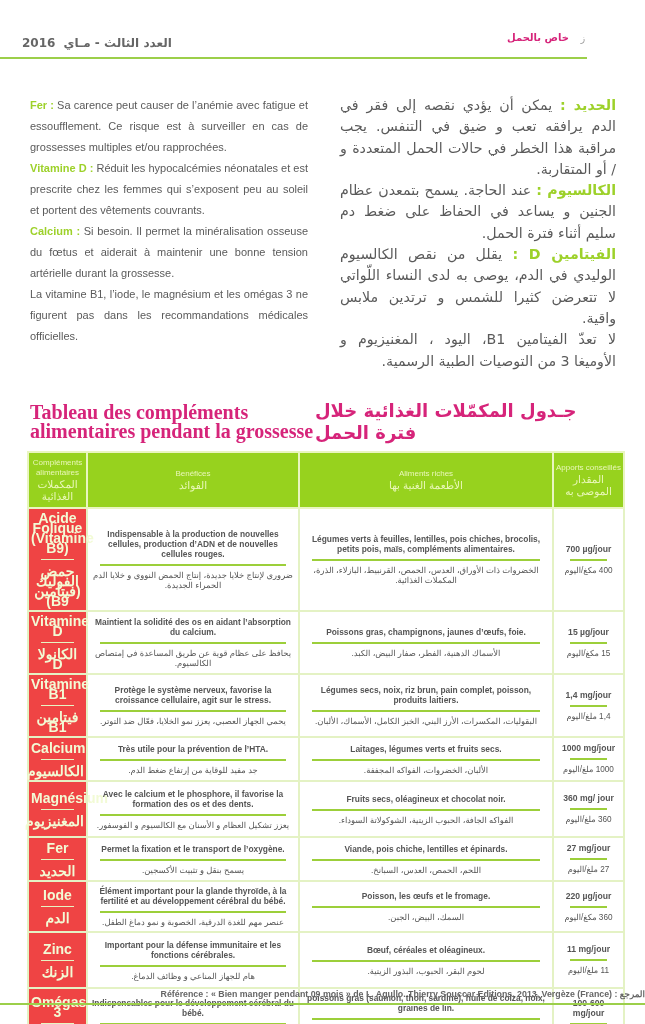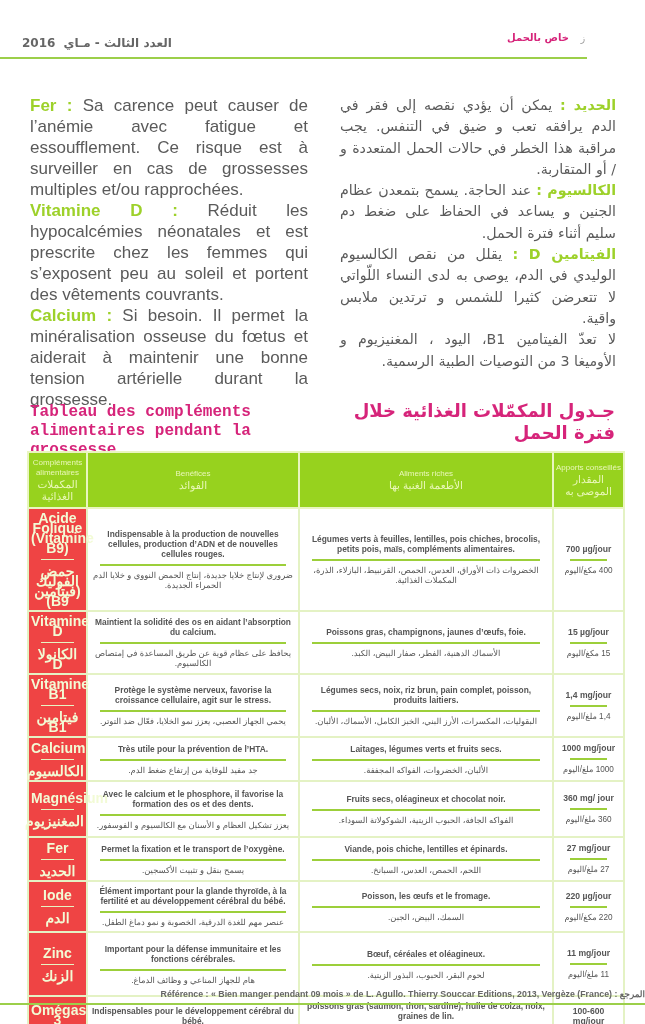--- a/index.html
+++ b/index.html
@@ -9,28 +9,28 @@
   .header { position: absolute; left: 0; top: 0; width: 587px; height: 60px; }
   .header .issue { position: absolute; left: 22px; top: 36px; font-size: 12px; font-weight: bold; color: #666; direction: rtl; unicode-bidi: plaintext; }
   .header .issue .year { margin-right: 4px; }
   .header .magazine { position: absolute; right: 18px; top: 32px; direction: rtl; display: flex; align-items: baseline; gap: 4px; }
   .header .magazine .m-title { font-size: 16px; font-weight: bold; color: #8cc63f; }
   .header .magazine .m-sub { font-size: 10px; font-weight: bold; color: #d6247a; }
   .header .rule { position: absolute; left: 0; right: 0; top: 57px; height: 2px; background: #9ccf4a; }
   .header .page-mark { position: absolute; right: 2px; top: 34px; font-size: 9px; color: #999; }
 
   .col { position: absolute; top: 95px; }
-  .col-fr { left: 30px; width: 278px; font-family: "Liberation Sans", sans-serif; font-size: 17px; line-height: 21px; text-align: justify; color: #5a5a5a; }
+  .col-fr { left: 30px; width: 278px; font-family: "Liberation Sans", sans-serif; font-size: 11px; line-height: 21px; text-align: justify; color: #5a5a5a; }
   .col-fr p { margin-bottom: 0; }
   .col-fr .term { color: #9dd12a; font-weight: bold; }
   .col-ar { left: 340px; width: 276px; direction: rtl; text-align: justify; font-size: 14.2px; line-height: 21.3px; color: #5a5a5a; }
   .col-ar .term { color: #9dd12a; font-weight: bold; }
 
-  .tbl-title-fr { position: absolute; left: 30px; top: 403px; width: 300px; font-family: Liberation Mono, monospace; font-weight: bold; font-size: 16px; line-height: 19px; color: #d6247a; }
-  .tbl-title-ar { position: absolute; right: 30px; top: 400px; width: 300px; direction: rtl; font-weight: bold; font-size: 18px; line-height: 22px; color: #d6247a; text-align: right; }
+  .tbl-title-fr { position: absolute; left: 30px; top: 403px; width: 300px; font-family: Liberation Serif, serif; font-weight: bold; font-size: 20px; line-height: 19px; color: #d6247a; }
+  .tbl-title-ar { position: absolute; right: 30px; top: 400px; width: 300px; direction: rtl; font-weight: bold; font-size: 18px; line-height: 22px; color: #d6247a; text-align: left; }
 
   table.supp { position: absolute; left: 27px; top: 451px; width: 596px; border-collapse: collapse; table-layout: fixed; font-family: "Liberation Sans", sans-serif; }
   table.supp th { background: #97d21e; color: #e9f7b8; font-weight: normal; font-size: 8px; line-height: 10px; border: 2px solid #e9f5c0; padding: 3px 2px; height: 56px; vertical-align: middle; }
   table.supp th .ar { display: block; direction: rtl; font-size: 10.5px; line-height: 12px; }
   table.supp td { border: 2px solid #e4f2c4; font-size: 8.4px; line-height: 10px; color: #555; text-align: center; vertical-align: middle; padding: 0 4px; }
   table.supp td.name { background: #ef4444; color: #f2fbd5; font-size: 14px; font-weight: bold; padding: 0 2px; }
   table.supp td.name .nm-fr { display: block; padding: 4px 0; }
   table.supp td.name .sep { display: block; height: 1px; background: #e7f4c2; margin: 2px 10px; }
   table.supp td.name .nm-ar { display: block; direction: rtl; padding: 4px 0; }
   .cell-fr { font-weight: bold; padding: 4px 0 5px; }
@@ -55,20 +55,21 @@
     <span class="m-sub">خاص بالحمل</span>
   </div>
   <span class="page-mark">ز</span>
   <div class="rule"></div>
 </div>
 
 <div class="col col-fr">
   <p><span class="term">Fer :</span><span> Sa carence peut causer de l’anémie avec fatigue et essoufflement. Ce risque est à surveiller en cas de grossesses multiples et/ou rapprochées.</span></p>
   <p><span class="term">Vitamine D :</span><span> Réduit les hypocalcémies néonatales et est prescrite chez les femmes qui s’exposent peu au soleil et portent des vêtements couvrants.</span></p>
   <p><span class="term">Calcium :</span><span> Si besoin. Il permet la minéralisation osseuse du fœtus et aiderait à maintenir une bonne tension artérielle durant la grossesse.</span></p>
+  <p><span>La vitamine B1, l’iode, le magnésium et les omégas 3 ne figurent pas dans les recommandations médicales officielles.</span></p>
 </div>
 
 <div class="col col-ar">
   <p><span class="term">الحديد :</span><span> يمكن أن يؤدي نقصه إلى فقر في الدم يرافقه تعب و ضيق في التنفس. يجب مراقبة هذا الخطر في حالات الحمل المتعددة و / أو المتقاربة.</span></p>
   <p><span class="term">الكالسيوم :</span><span> عند الحاجة. يسمح بتمعدن عظام الجنين و يساعد في الحفاظ على ضغط دم سليم أثناء فترة الحمل.</span></p>
   <p><span class="term">الفيتامين D :</span><span> يقلل من نقص الكالسيوم الوليدي في الدم، يوصى به لدى النساء اللّواتي لا تتعرضن كثيرا للشمس و ترتدين ملابس واقية.</span></p>
   <p><span>لا تعدّ الفيتامين B1، اليود ، المغنيزيوم و الأوميغا 3 من التوصيات الطبية الرسمية.</span></p>
 </div>
 
 <h2 class="tbl-title-fr">Tableau des compléments alimentaires pendant la grossesse</h2>
@@ -234,24 +235,24 @@
           <div class="cell-ar">عنصر مهم للغدة الدرقية، الخصوبة و نمو دماغ الطفل.</div>
         </td>
         <td>
           <div class="cell-fr">Poisson, les œufs et le fromage.</div>
           <div class="cell-sep"></div>
           <div class="cell-ar">السمك، البيض، الجبن.</div>
         </td>
         <td>
           <div class="dose-fr">220 µg/jour</div>
           <div class="dose-sep"></div>
-          <div class="dose-ar">220 مكغ/اليوم</div>
-        </td>
-      </tr>
-      <tr style="height: 64px;">
+          <div class="dose-ar">360 مكغ/اليوم</div>
+        </td>
+      </tr>
+      <tr style="height: 56px;">
         <td class="name">
           <span class="nm-fr">Zinc</span>
           <span class="sep"></span>
           <span class="nm-ar">الزنك</span>
         </td>
         <td>
           <div class="cell-fr">Important pour la défense immunitaire et les fonctions cérébrales.</div>
           <div class="cell-sep"></div>
           <div class="cell-ar">هام للجهاز المناعي و وظائف الدماغ.</div>
         </td>

